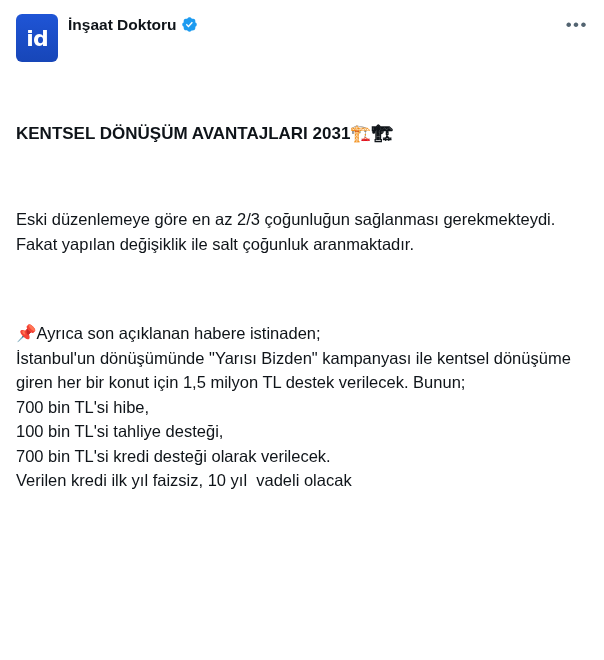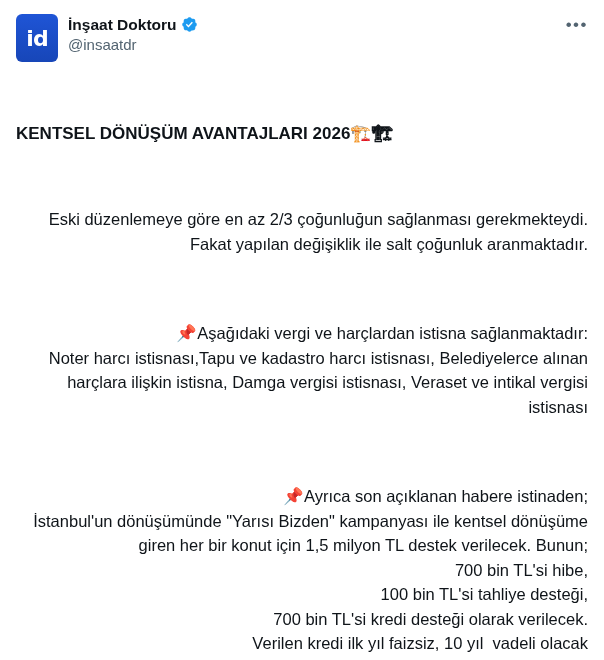--- a/index.html
+++ b/index.html
@@ -37,21 +37,21 @@
     justify-content: center;
     color: #ffffff;
     font-weight: bold;
     font-size: 22px;
     letter-spacing: -1px;
     font-family: "DejaVu Sans", sans-serif;
   }
   .name-block {
     margin-left: 10px;
     display: flex;
-    flex-direction: column;
+    flex-direction: row;
     justify-content: center;
     padding-top: 1px;
   }
   .name-row {
     display: flex;
     align-items: center;
   }
   .display-name {
     font-size: 15.5px;
     font-weight: bold;
@@ -88,21 +88,20 @@
     word-wrap: break-word;
   }
   .headline {
     font-weight: bold;
     font-size: 17px;
     line-height: 25px;
     margin-bottom: 12px;
   }
   .para {
     margin-bottom: 16px;
-    text-align: right;
   }
   .bold-line {
     font-weight: bold;
   }
 </style>
 </head>
 <body>
 
 <div class="tweet">
 
@@ -112,31 +111,28 @@
     </div>
     <div class="name-block">
       <div class="name-row">
         <span class="display-name">İnşaat Doktoru</span>
         <span class="verified">
           <svg width="17" height="17" viewBox="0 0 22 22" aria-hidden="true">
             <path fill="#1d9bf0" d="M20.396 11c-.018-.646-.215-1.275-.57-1.816-.354-.54-.852-.972-1.438-1.246.223-.607.27-1.264.14-1.897-.131-.634-.437-1.218-.882-1.687-.47-.445-1.053-.75-1.687-.882-.633-.13-1.29-.083-1.897.14-.273-.587-.704-1.086-1.245-1.44S11.647 1.62 11 1.604c-.646.017-1.273.213-1.813.568s-.969.854-1.24 1.44c-.608-.223-1.267-.272-1.902-.14-.635.13-1.22.436-1.69.882-.445.47-.749 1.055-.878 1.688-.13.633-.08 1.29.144 1.896-.587.274-1.087.705-1.443 1.245-.356.54-.555 1.17-.574 1.817.02.647.218 1.276.574 1.817.356.54.856.972 1.443 1.245-.224.606-.274 1.263-.144 1.896.13.634.433 1.218.877 1.688.47.443 1.054.747 1.687.878.633.132 1.29.084 1.897-.136.274.586.705 1.084 1.246 1.439.54.354 1.17.551 1.816.569.647-.016 1.276-.213 1.817-.567s.972-.854 1.245-1.44c.604.239 1.266.296 1.903.164.636-.132 1.22-.447 1.68-.907.46-.46.776-1.044.908-1.681s.075-1.299-.165-1.903c.586-.274 1.084-.705 1.439-1.246.354-.54.551-1.17.569-1.816zM9.662 14.85l-3.429-3.428 1.293-1.302 2.072 2.072 4.4-4.794 1.347 1.246z"></path>
           </svg>
         </span>
       </div>
-      <div class="handle">@insaatdr</div>
     </div>
   </div>
 
   <div class="more-btn">•••</div>
 
   <div class="tweet-body">
-    <div class="headline">KENTSEL DÖNÜŞÜM AVANTAJLARI 2026🏗️🏗</div>
+    <div class="headline">KENTSEL DÖNÜŞÜM AVANTAJLARI 2031🏗️🏗</div>
     <div class="para">Eski düzenlemeye göre en az 2/3 çoğunluğun sağlanması gerekmekteydi. Fakat yapılan değişiklik ile salt çoğunluk aranmaktadır.</div>
-    <div class="para">📌Aşağıdaki vergi ve harçlardan istisna sağlanmaktadır:
-Noter harcı istisnası,Tapu ve kadastro harcı istisnası, Belediyelerce alınan harçlara ilişkin istisna, Damga vergisi istisnası, Veraset ve intikal vergisi istisnası</div>
     <div class="para">📌Ayrıca son açıklanan habere istinaden;
 İstanbul'un dönüşümünde "Yarısı Bizden" kampanyası ile kentsel dönüşüme giren her bir konut için 1,5 milyon TL destek verilecek. Bunun;
 700 bin TL'si hibe,
 100 bin TL'si tahliye desteği,
 700 bin TL'si kredi desteği olarak verilecek.
 Verilen kredi ilk yıl faizsiz, 10 yıl  vadeli olacak</div>
     
   </div>
 
 </div>

